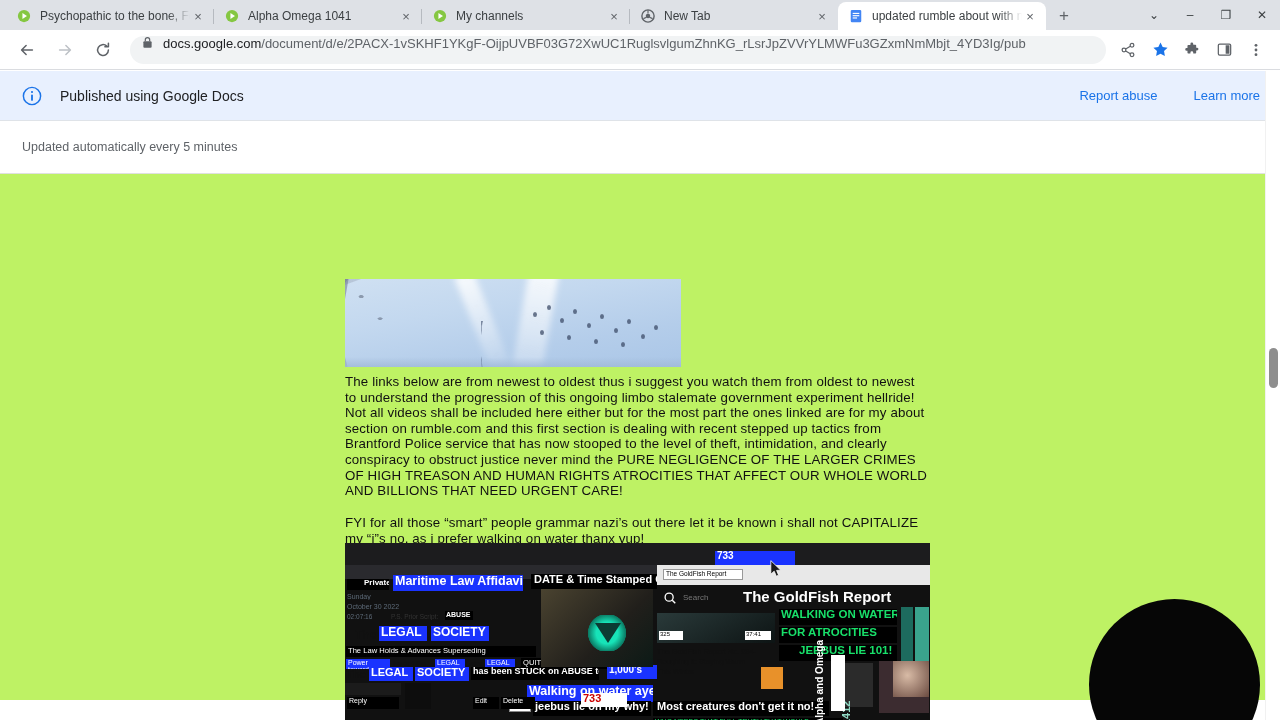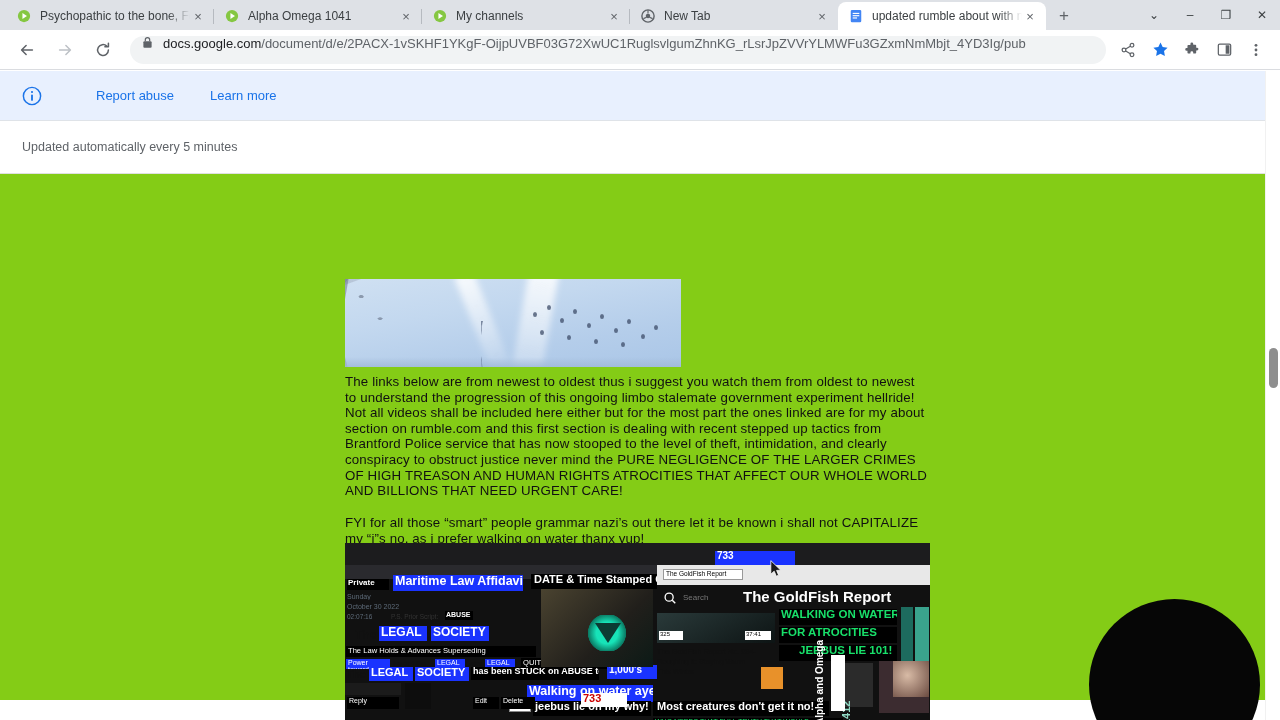--- a/index.html
+++ b/index.html
@@ -110,21 +110,21 @@
     font-size: 13px; color: #1a73e8; margin-left: 36px; white-space: nowrap;
   }
 
   .dochead {
     height: 53px; display: flex; align-items: center;
     padding: 0 22px; border-bottom: 1px solid #e0e0e0; background: #fff;
   }
   .dochead .dtitle { font-size: 15px; color: #202124; flex: 1 1 auto; }
   .dochead .dmeta { font-size: 12.5px; color: #5f6368; white-space: nowrap; }
 
-  .docbody { position: relative; background: #84cc16; height: 526px; }
+  .docbody { position: relative; background: #bef264; height: 526px; }
 
   .skyimg {
     position: absolute; left: 345px; top: 105px;
     width: 336px; height: 88px; overflow: hidden;
     background: linear-gradient(170deg,#cfe0f2 0%,#c3d8ef 35%,#b4cdea 70%,#aac6e7 100%);
   }
   .sky-sun {
     position: absolute; left: 52%; top: -30%;
     width: 30px; height: 160%;
     background: linear-gradient(to bottom, rgba(255,255,255,.95), rgba(255,255,255,.1));
@@ -358,20 +358,21 @@
   <div class="viewport">
 
     <div class="gbanner">
       <span class="info-ico">
         <svg width="22" height="22" viewBox="0 0 24 24">
             <circle cx="12" cy="12" r="9.4" fill="none" stroke="#1a73e8" stroke-width="1.6"></circle>
             <circle cx="12" cy="7.6" r="1.15" fill="#1a73e8"></circle>
             <rect x="11" y="10.3" width="2" height="7" rx="1" fill="#1a73e8"></rect>
           </svg>
       </span>
+      <span class="btxt">Published using Google Docs</span>
       <span class="blink">Report abuse</span>
       <span class="blink">Learn more</span>
     </div>
 
     <div class="dochead">
       <span class="dmeta">Updated automatically every 5 minutes</span>
     </div>
 
     <div class="docbody">
 
@@ -400,21 +401,21 @@
       </div>
 
       <p class="para" id="para1">The links below are from newest to oldest thus i suggest you watch them from oldest to newest to understand the progression of this ongoing limbo stalemate government experiment hellride! Not all videos shall be included here either but for the most part the ones linked are for my about section on rumble.com and this first section is dealing with recent stepped up tactics from Brantford Police service that has now stooped to the level of theft, intimidation, and clearly conspiracy to obstruct justice never mind the PURE NEGLIGENCE OF THE LARGER CRIMES OF HIGH TREASON AND HUMAN RIGHTS ATROCITIES THAT AFFECT OUR WHOLE WORLD AND BILLIONS THAT NEED URGENT CARE!</p>
       <p class="para" id="para2">FYI for all those “smart” people grammar nazi’s out there let it be known i shall not CAPITALIZE my “i”s no, as i prefer walking on water thanx yup!</p>
 
       <div class="collage">
         <div class="ctopbar"></div>
         <div class="cminibar"></div>
 
         <div class="cg" style="left:2px;top:38px;width:16px;height:10px;background:#111"></div>
-        <div class="cg hl-black banner-txt" style="left:2px;top:36px;width:42px;height:11px;font-size:8px;padding-left:1px">Private</div>
+        <div class="cg hl-black banner-txt" style="left:2px;top:36px;width:42px;height:11px;font-size:8px;padding-left:17px">Private</div>
         <div class="cg hl-blue banner-txt" style="left:48px;top:32px;width:130px;height:16px;font-size:12.5px;padding-left:2px">Maritime Law Affidavit</div>
         <div class="cg hl-black banner-txt" style="left:186px;top:31px;width:176px;height:15px;font-size:11px;padding-left:3px">DATE &amp; Time Stamped Out ForEver</div>
 
         <div class="cg" style="left:2px;top:50px;color:#5d6a78;font-size:7px">Sunday</div>
         <div class="cg" style="left:2px;top:60px;color:#5d6a78;font-size:7px">October 30  2022</div>
         <div class="cg" style="left:2px;top:70px;color:#5d6a78;font-size:6.5px">02:07:16</div>
         <div class="cg" style="left:46px;top:70px;color:#333;font-size:6.5px">P.S. Prior Script:</div>
         <div class="cg hl-black banner-txt" style="left:100px;top:68px;width:28px;height:9px;font-size:7px;padding-left:1px">ABUSE</div>
 
         <div class="cg banner-txt" style="left:10px;top:86px;color:#111;font-size:12px">The</div>

